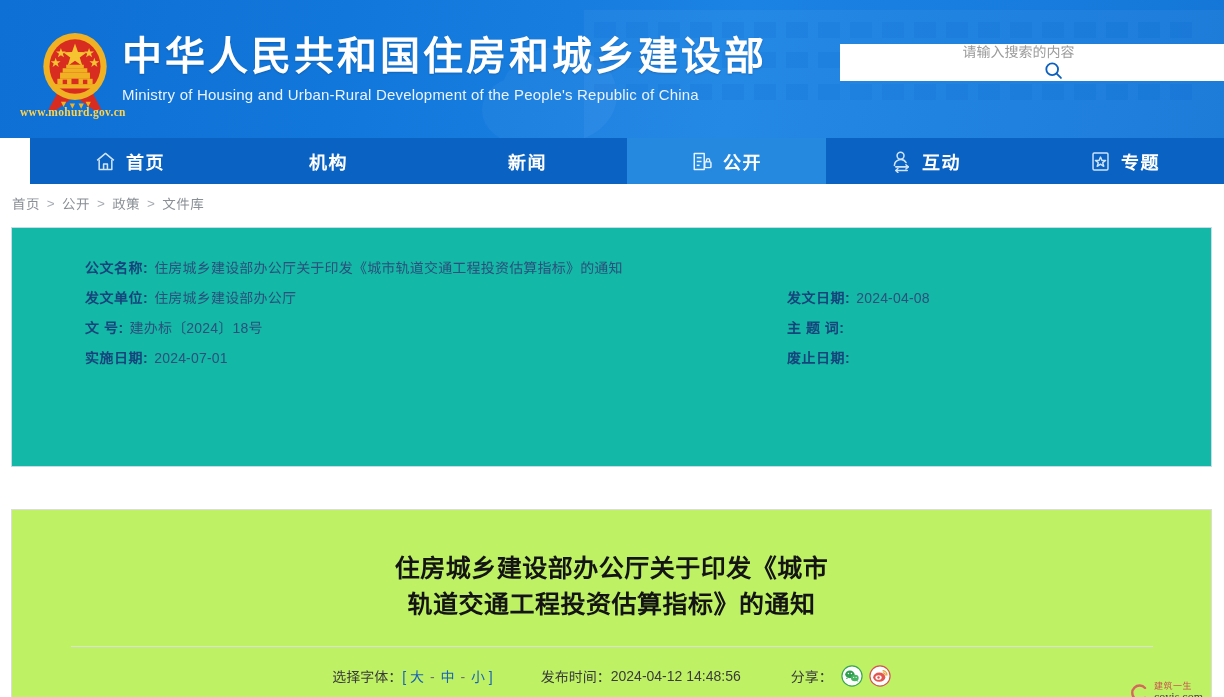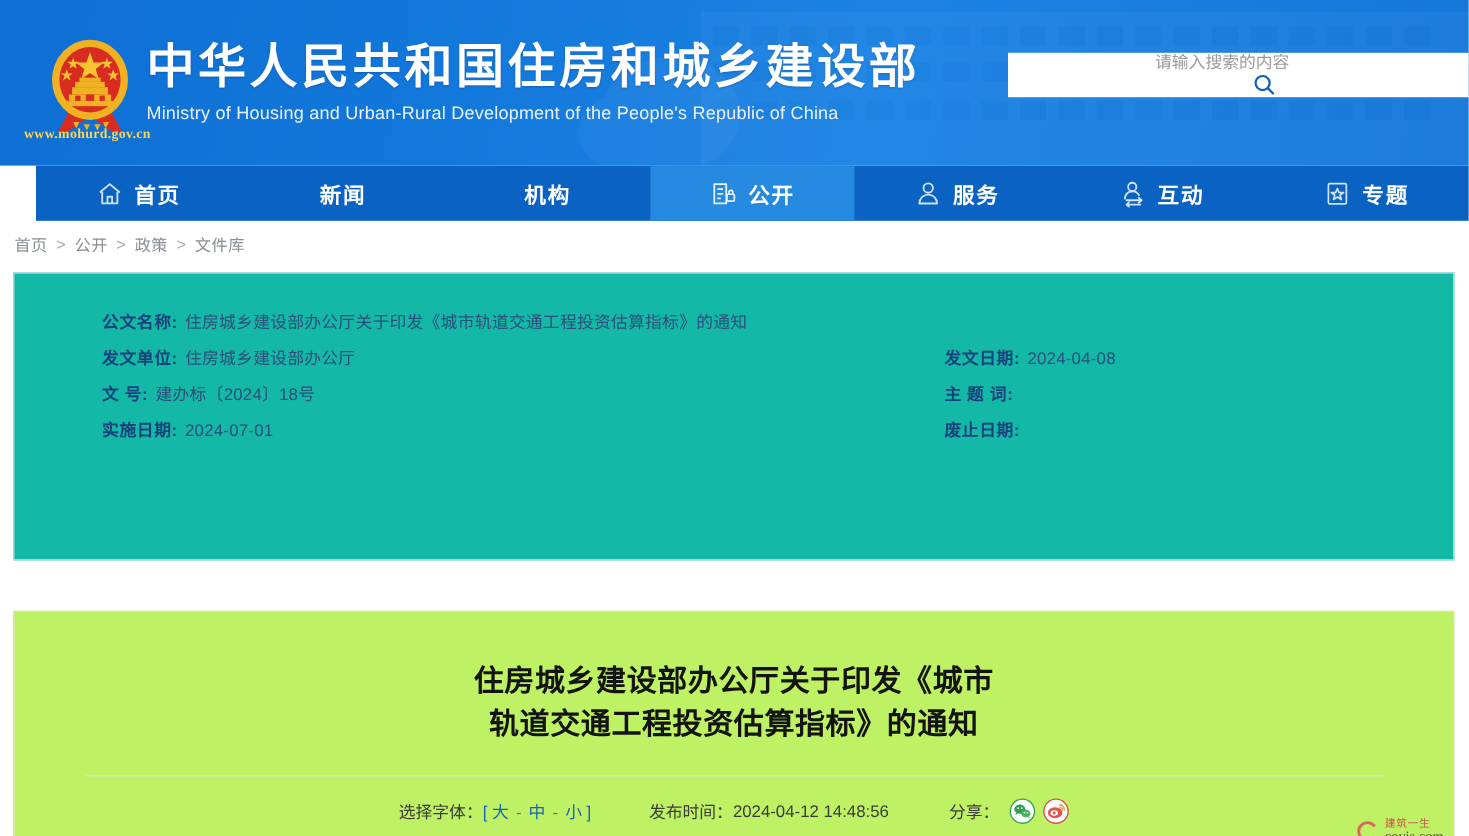--- a/index.html
+++ b/index.html
@@ -342,50 +342,41 @@
         <svg width="23" height="23" viewBox="0 0 24 24" fill="none" stroke="#cfe4fa" stroke-width="1.6" stroke-linejoin="round">
           <path d="M3.3 10.8 L12 3.6 L20.7 10.8"></path>
           <path d="M5.4 10.2 V20.3 H18.6 V10.2"></path>
           <path d="M10 20.3 V14.6 h4 v5.7"></path>
         </svg>
       </span>
       <span>首页</span>
     </div>
 
     <div class="nav-item">
+      <span>机构</span>
+    </div>
+
+    <div class="nav-item">
       <span>新闻</span>
-    </div>
-
-    <div class="nav-item">
-      <span>机构</span>
     </div>
 
     <div class="nav-item active">
       <span class="nav-ico">
         <svg width="23" height="23" viewBox="0 0 24 24" fill="none" stroke="#eaf4ff" stroke-width="1.5" stroke-linejoin="round">
           <path d="M3.4 3.6 h10.4 v16.8 H3.4 Z"></path>
           <line x1="6" y1="8" x2="11" y2="8"></line>
           <line x1="6" y1="12" x2="11" y2="12"></line>
           <line x1="6" y1="16" x2="9" y2="16"></line>
           <rect x="14.4" y="12.4" width="6.4" height="6" rx="1"></rect>
           <path d="M16.1 12.4 v-1.7 a1.7 1.7 0 0 1 3.4 0 v1.7"></path>
         </svg>
       </span>
       <span>公开</span>
     </div>
 
-    <div class="nav-item">
-      <span class="nav-ico">
-        <svg width="23" height="23" viewBox="0 0 24 24" fill="none" stroke="#cfe4fa" stroke-width="1.6" stroke-linejoin="round">
-          <circle cx="12" cy="7" r="4.1"></circle>
-          <path d="M4.3 20.4 a7.7 7.7 0 0 1 15.4 0 Z"></path>
-        </svg>
-      </span>
-      <span>服务</span>
-    </div>
 
     <div class="nav-item">
       <span class="nav-ico">
         <svg width="23" height="23" viewBox="0 0 24 24" fill="none" stroke="#cfe4fa" stroke-width="1.6" stroke-linecap="round" stroke-linejoin="round">
           <circle cx="11" cy="6" r="3.6"></circle>
           <path d="M4.6 16.2 a6.6 6.6 0 0 1 12.2 -3.1"></path>
           <line x1="6" y1="17.6" x2="19" y2="17.6"></line>
           <polyline points="16.6,15.4 19,17.6 16.6,19.8"></polyline>
           <line x1="18" y1="21.4" x2="6.2" y2="21.4"></line>
           <polyline points="8.2,19.3 6.2,21.4 8.2,23.4"></polyline>

